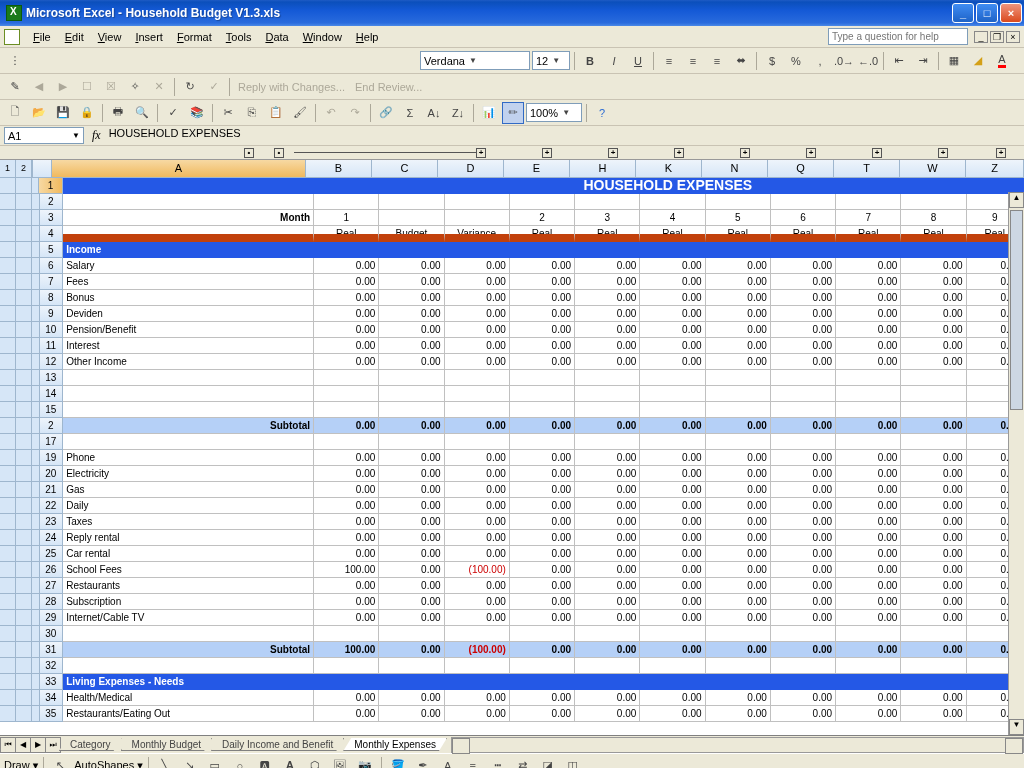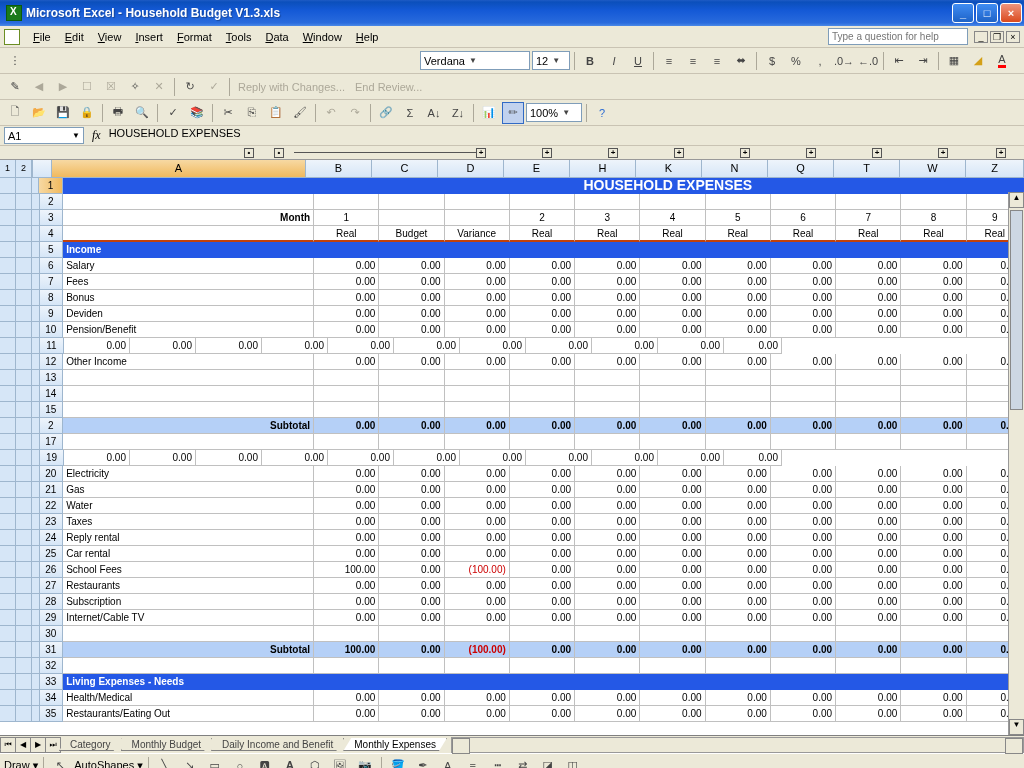--- a/index.html
+++ b/index.html
@@ -59,21 +59,21 @@
 .rows { overflow: hidden; }
 .row { display: flex; height: 16px; }
 .cell { border-right: 1px solid #c0c0c0; border-bottom: 1px solid #c0c0c0; padding: 0 3px; font-family: Verdana, sans-serif; font-size: 10px; line-height: 15px; overflow: hidden; white-space: nowrap; }
 .cell.r { text-align: right; }
 .cell.c { text-align: center; }
 .cell.b { font-weight: bold; }
 .cell.neg { color: #c00; }
 .row.title .cell { background: #2458e6; color: #fff; font-weight: bold; font-size: 13px; text-align: center; border-color: #2458e6; }
 .row.section .cell { background: #2458e6; color: #fff; font-weight: bold; border-color: #2458e6; }
 .row.subtotal .cell { background: #b5d0f7; }
-.row.blue-border .cell { border-bottom: 2px solid #c2410c; }
+.row.blue-border .cell { border-bottom: 8px solid #c2410c; }
 
 .colA { width: 254px; }
 .colN { width: 66px; }
 .colLast { width: 58px; }
 
 
 .sheettabs { height: 18px; background: #ece9d8; border-top: 1px solid #808080; display: flex; align-items: center; font-size: 10px; }
 .tabnav { display: flex; }
 .tabnav span { width: 16px; height: 16px; border: 1px solid #888; margin-right: -1px; text-align: center; cursor: default; background: #ece9d8; font-size: 8px; line-height: 14px; }
 .stab { padding: 1px 10px 0; background: #fff; border: 1px solid #808080; border-top: none; position: relative; margin-left: -1px; cursor: default; clip-path: polygon(8px 0, 100% 0, calc(100% - 8px) 100%, 0 100%); }
@@ -448,20 +448,21 @@
         <div class="cell r " style="width:66px">0.00</div>
         <div class="cell r " style="width:66px">0.00</div>
         <div class="cell r " style="width:58px">0.00</div>
       </div>
       <div class="row">
         <div class="rowstub">
           <div class="lvl"></div>
           <div class="lvl"></div>
         </div>
         <div class="rownum">11</div>
+        <div class="cell " style="width:254px">Interest</div>
         <div class="cell r " style="width:66px">0.00</div>
         <div class="cell r " style="width:66px">0.00</div>
         <div class="cell r " style="width:66px">0.00</div>
         <div class="cell r " style="width:66px">0.00</div>
         <div class="cell r " style="width:66px">0.00</div>
         <div class="cell r " style="width:66px">0.00</div>
         <div class="cell r " style="width:66px">0.00</div>
         <div class="cell r " style="width:66px">0.00</div>
         <div class="cell r " style="width:66px">0.00</div>
         <div class="cell r " style="width:66px">0.00</div>
@@ -580,20 +581,21 @@
         <div class="cell r " style="width:66px"></div>
         <div class="cell r " style="width:66px"></div>
         <div class="cell r " style="width:58px"></div>
       </div>
       <div class="row">
         <div class="rowstub">
           <div class="lvl"></div>
           <div class="lvl"></div>
         </div>
         <div class="rownum">19</div>
+        <div class="cell " style="width:254px">Phone</div>
         <div class="cell r " style="width:66px">0.00</div>
         <div class="cell r " style="width:66px">0.00</div>
         <div class="cell r " style="width:66px">0.00</div>
         <div class="cell r " style="width:66px">0.00</div>
         <div class="cell r " style="width:66px">0.00</div>
         <div class="cell r " style="width:66px">0.00</div>
         <div class="cell r " style="width:66px">0.00</div>
         <div class="cell r " style="width:66px">0.00</div>
         <div class="cell r " style="width:66px">0.00</div>
         <div class="cell r " style="width:66px">0.00</div>
@@ -636,21 +638,21 @@
         <div class="cell r " style="width:66px">0.00</div>
         <div class="cell r " style="width:66px">0.00</div>
         <div class="cell r " style="width:58px">0.00</div>
       </div>
       <div class="row">
         <div class="rowstub">
           <div class="lvl"></div>
           <div class="lvl"></div>
         </div>
         <div class="rownum">22</div>
-        <div class="cell " style="width:254px">Water</div>
+        <div class="cell " style="width:254px">Daily</div>
         <div class="cell r " style="width:66px">0.00</div>
         <div class="cell r " style="width:66px">0.00</div>
         <div class="cell r " style="width:66px">0.00</div>
         <div class="cell r " style="width:66px">0.00</div>
         <div class="cell r " style="width:66px">0.00</div>
         <div class="cell r " style="width:66px">0.00</div>
         <div class="cell r " style="width:66px">0.00</div>
         <div class="cell r " style="width:66px">0.00</div>
         <div class="cell r " style="width:66px">0.00</div>
         <div class="cell r " style="width:66px">0.00</div>

